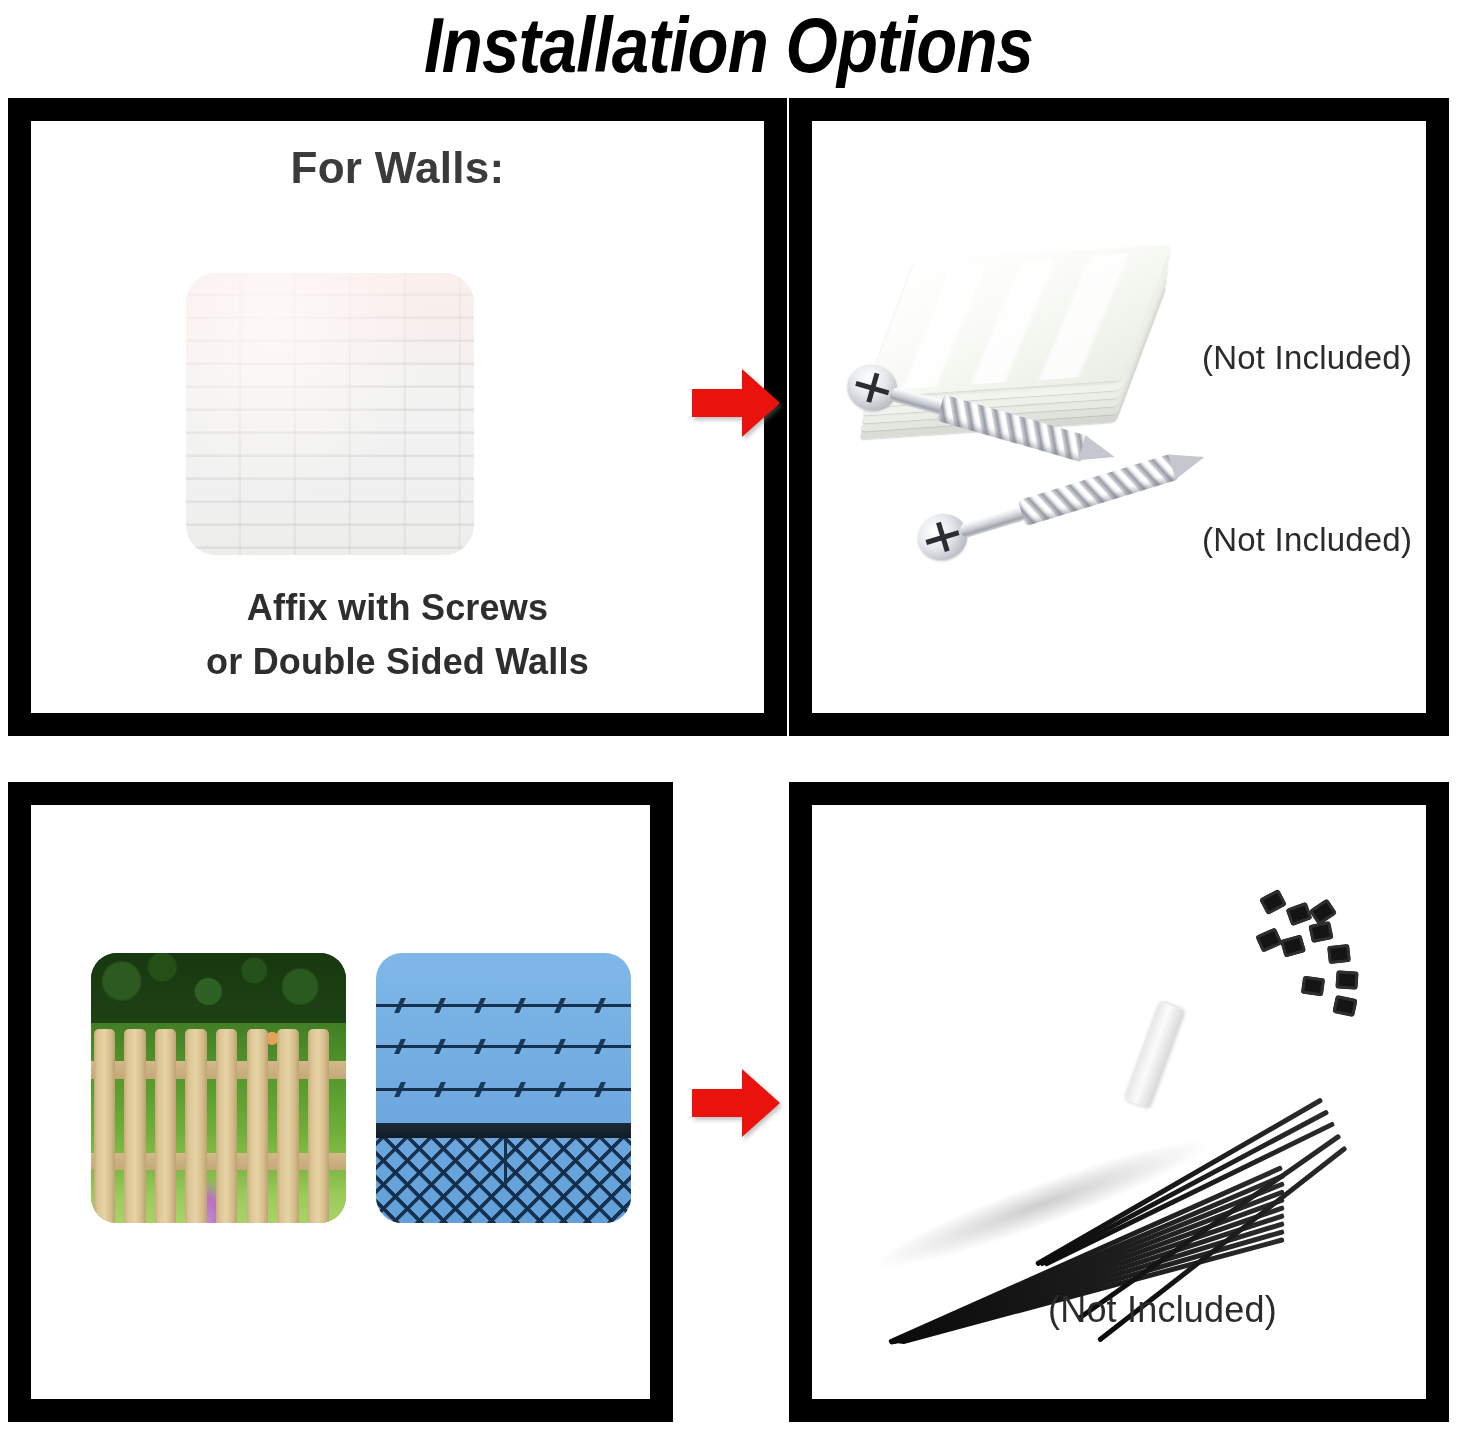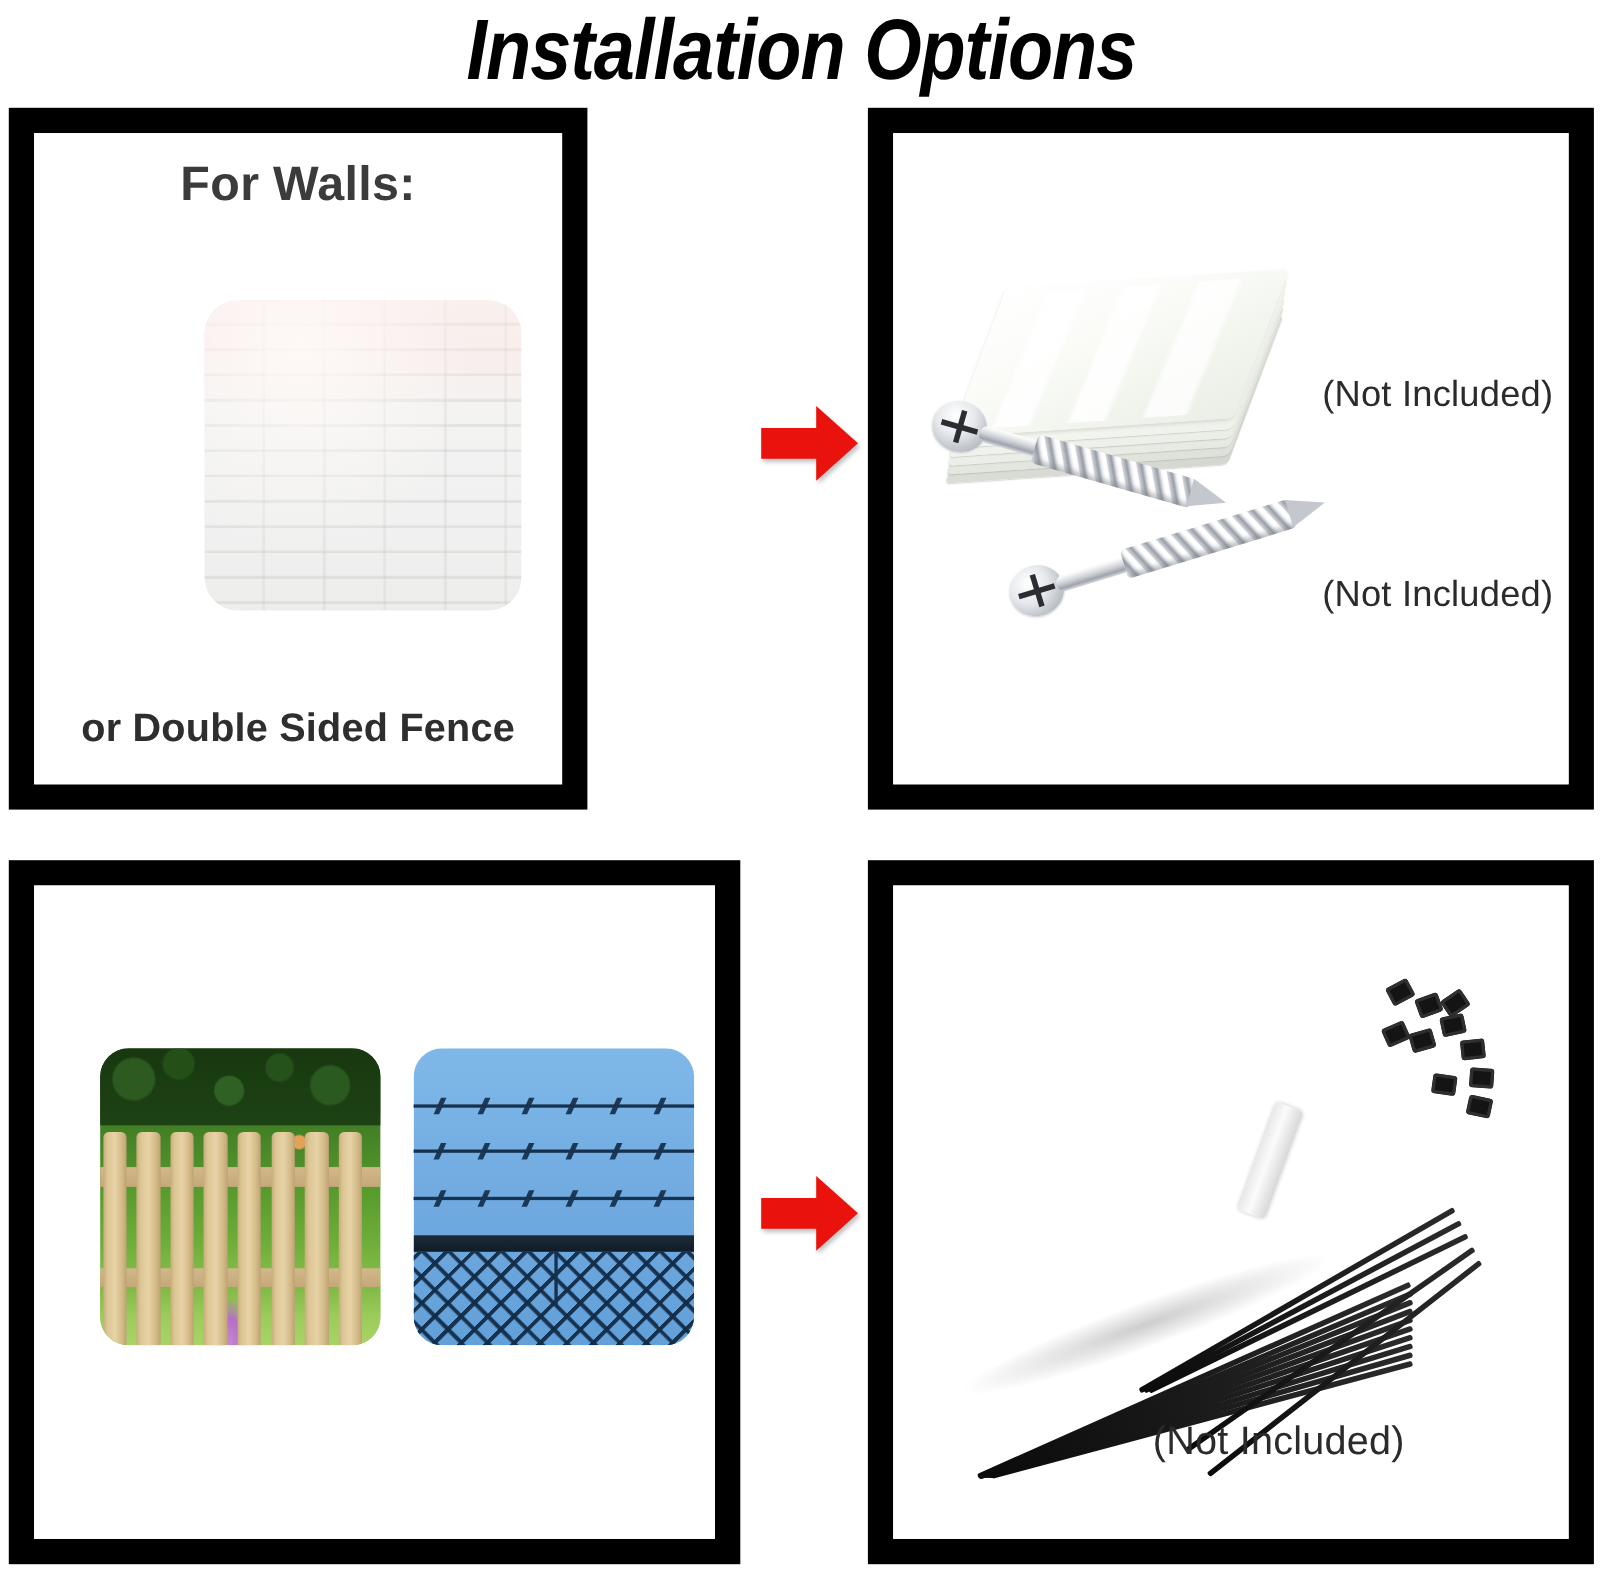--- a/index.html
+++ b/index.html
@@ -39,21 +39,21 @@
     position: absolute;
     background: #ffffff;
     border: 23px solid #000000;
   }
   .panel-inner {
     position: relative;
     width: 100%; height: 100%;
     background: #ffffff;
     overflow: hidden;
   }
-  #panel-walls   { left: 8px;   top: 98px;  width: 526px; height: 638px; }
+  #panel-walls   { left: 8px;   top: 98px;  width: 779px; height: 638px; }
   #panel-hw      { left: 789px; top: 98px;  width: 660px; height: 638px; }
   #panel-fence   { left: 8px;   top: 782px; width: 665px; height: 640px; }
   #panel-ties    { left: 789px; top: 782px; width: 660px; height: 640px; }
 
   .panel-heading {
     position: absolute;
     width: 100%;
     text-align: center;
     font-size: 44px;
     font-weight: 700;
@@ -357,21 +357,22 @@
   <div class="title">Installation Options</div>
 
   <div class="panel" id="panel-walls">
     <div class="panel-inner">
 
       <div class="panel-heading" id="walls-heading">For Walls:</div>
 
       <div class="wall-swatch"></div>
 
       <div class="caption" id="walls-caption">
-        <div>or Double Sided Fence</div>
+        <div>Affix with Screws</div>
+        <div>or Double Sided Walls</div>
       </div>
 
     </div>
   </div>
 
   <svg class="arrow" id="arrow-top" viewBox="0 0 92 76">
     <polygon points="2,24 52,24 52,4 90,38 52,72 52,52 2,52" fill="#ea120c"></polygon>
   </svg>
 
   <div class="panel" id="panel-hw">

